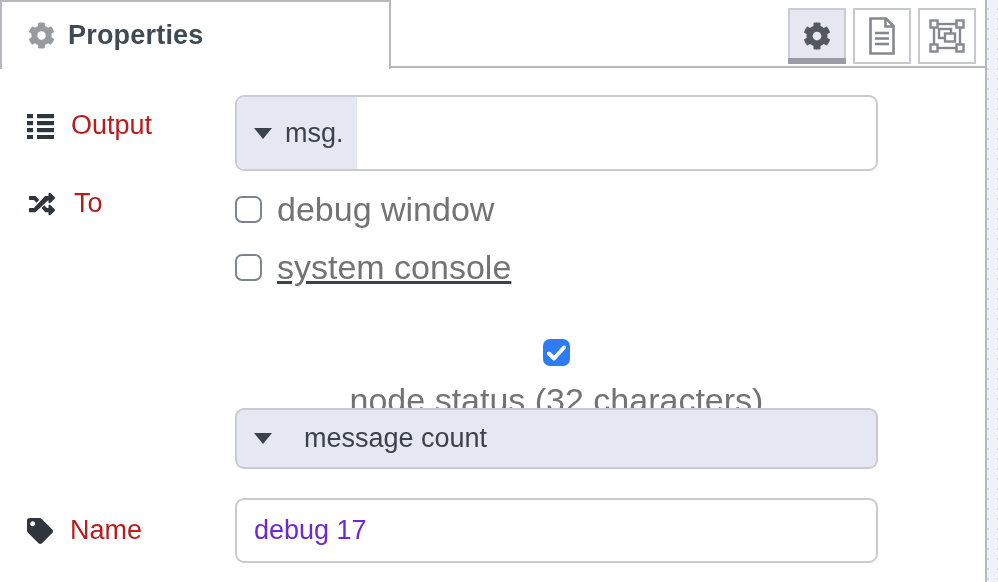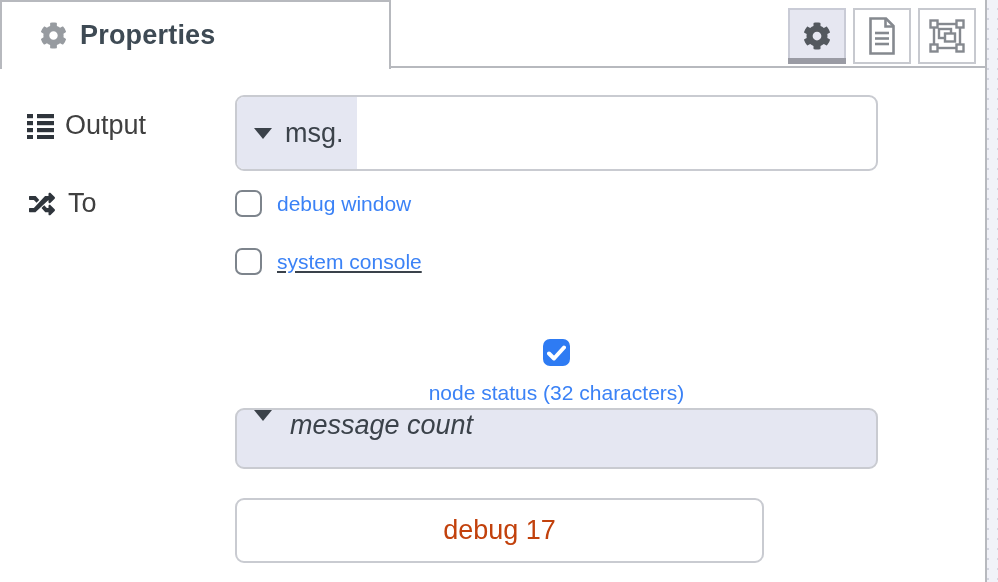--- a/index.html
+++ b/index.html
@@ -3,67 +3,67 @@
 <meta charset="utf-8">
 <style>
   * { margin:0; padding:0; box-sizing:border-box; }
   html,body { width:998px; height:582px; overflow:hidden; background:#fff;
     font-family:"Liberation Sans", sans-serif; color:#3a424b; }
   .stage { position:relative; width:998px; height:582px; background:#fff; }
 
   
   .tab { position:absolute; left:0; top:0; width:391px; height:69px;
     background:#fff; border:2px solid #b7b9be; border-bottom:none;
-    display:flex; align-items:center; padding-left:38px; gap:13px; cursor:pointer; }
+    display:flex; align-items:center; padding-left:26px; gap:13px; cursor:pointer; }
   .tab-label { font-size:27px; font-weight:bold; color:#3e4a54; letter-spacing:.2px; }
   .tabbar-line { position:absolute; left:391px; top:66px; width:595px; height:2px; background:#b7b9be; }
 
   .toolbar { position:absolute; left:788px; top:8px; display:flex; gap:7px; }
   .tool-btn { width:58px; height:56px; background:#fff; border:2px solid #c7c9cf;
     display:flex; align-items:center; justify-content:center; cursor:pointer; position:relative; }
   .tool-btn.selected { background:#e6e7f1; border-color:#c9cbd6; }
   .tool-btn.selected::after { content:""; position:absolute; left:-2px; right:-2px; bottom:-2px;
     height:6px; background:#9a9ba4; }
 
   
   .panel-edge { position:absolute; left:985px; top:0; width:2px; height:582px; background:#b7b9be; }
   .canvas-strip { position:absolute; left:987px; top:0; width:11px; height:582px;
     background-color:#f1f2f8;
     background-image:radial-gradient(#d3d5e0 1.2px, transparent 1.6px);
     background-size:11px 10px; background-position:6px 4px; }
 
   
-  .row-label { position:absolute; left:27px; display:flex; align-items:center; gap:11px;
-    font-size:27px; color:#404040; }
+  .row-label { position:absolute; left:27px; display:flex; align-items:center; gap:17px;
+    font-size:27px; color:#b91c1c; }
   .ctrl { position:absolute; left:235px; width:643px; }
 
   .typed-input { height:76px; border:2px solid #c9cbd1; border-radius:9px; background:#fff;
     display:flex; overflow:hidden; }
   .typed-prefix { background:#e5e7f2; display:flex; align-items:center; gap:13px;
     padding:0 13px 0 17px; cursor:pointer; }
   .caret { width:0; height:0; border-left:9px solid transparent; border-right:9px solid transparent;
     border-top:11px solid #3b424a; }
   .typed-prefix-text { font-size:27px; color:#3b424a; }
   .typed-value { flex:1; border:none; outline:none; font-family:inherit; font-size:27px;
     color:#3b424a; padding:0 10px; background:#fff; }
 
   .checkbox-row { display:flex; align-items:center; gap:15px; cursor:pointer; }
   .checkbox { width:27px; height:27px; border:2.5px solid #7d848c; border-radius:7px;
     background:#fff; flex:0 0 auto; display:flex; align-items:center; justify-content:center; }
   .checkbox svg { display:none; }
   .checkbox-row.checked .checkbox { background:#2e7bf3; border-color:#2e7bf3; }
   .checkbox-row.checked .checkbox svg { display:block; }
-  .checkbox-label { font-size:21px; color:#3b82f6; }
+  .checkbox-label { font-size:34px; color:#737373; }
 
   .dropdown { height:61px; background:#e5e7f2; border:2px solid #c9cbd1; border-radius:9px;
-    display:flex; gap:18px; padding:0 17px; cursor:pointer;font-style:italic; }
+    display:flex; align-items:center; gap:32px; padding:0 17px; cursor:pointer; }
   .dropdown-label { font-size:27px; color:#3b424a; }
 
-  .text-input { height:65px; width:529px; border:2px solid #c9cbd1; border-radius:9px;
-    font-family:inherit; font-size:27px; color:#c2410c; padding:0 17px; outline:none; background:#fff;text-align:center; }
+  .text-input { height:65px; width:643px; border:2px solid #c9cbd1; border-radius:9px;
+    font-family:inherit; font-size:27px; color:#6d28d9; padding:0 17px; outline:none; background:#fff; }
 
   .icon { flex:0 0 auto; display:block; }
 </style>
 </head>
 <body>
 
 <div class="stage">
 
   <div class="tab">
     <svg class="icon" width="27" height="27" viewBox="0 0 512 512" fill="#979ba0">
@@ -156,17 +156,23 @@
     <span class="checkbox-label">node status (32 characters)</span>
   </div>
 
   <div class="ctrl" style="top:408px;">
     <div class="dropdown">
       <span class="caret"></span>
       <span class="dropdown-label">message count</span>
     </div>
   </div>
 
+  <div class="row-label" style="top:498px; height:65px;">
+    <svg class="icon" width="26" height="26" viewBox="0 0 512 512" fill="#2f353c">
+      <path d="M0 252.118V48C0 21.49 21.49 0 48 0h204.118a48 48 0 0 1 33.941 14.059l211.882 211.882c18.745 18.745 18.745 49.137 0 67.882L293.823 497.941c-18.745 18.745-49.137 18.745-67.882 0L14.059 286.059A48 48 0 0 1 0 252.118zM112 64c-26.51 0-48 21.49-48 48s21.49 48 48 48 48-21.49 48-48-21.49-48-48-48z"></path>
+    </svg>
+    <span>Name</span>
+  </div>
   <div class="ctrl" style="top:498px;">
     <input class="text-input" type="text" value="debug 17" style="">
   </div>
 
 </div>
 
 </body></html>

